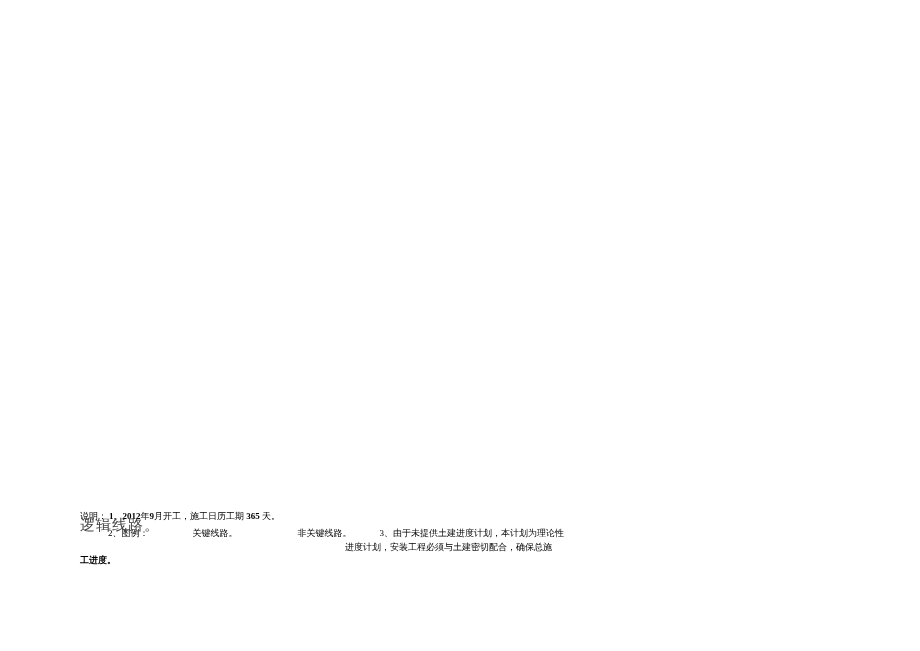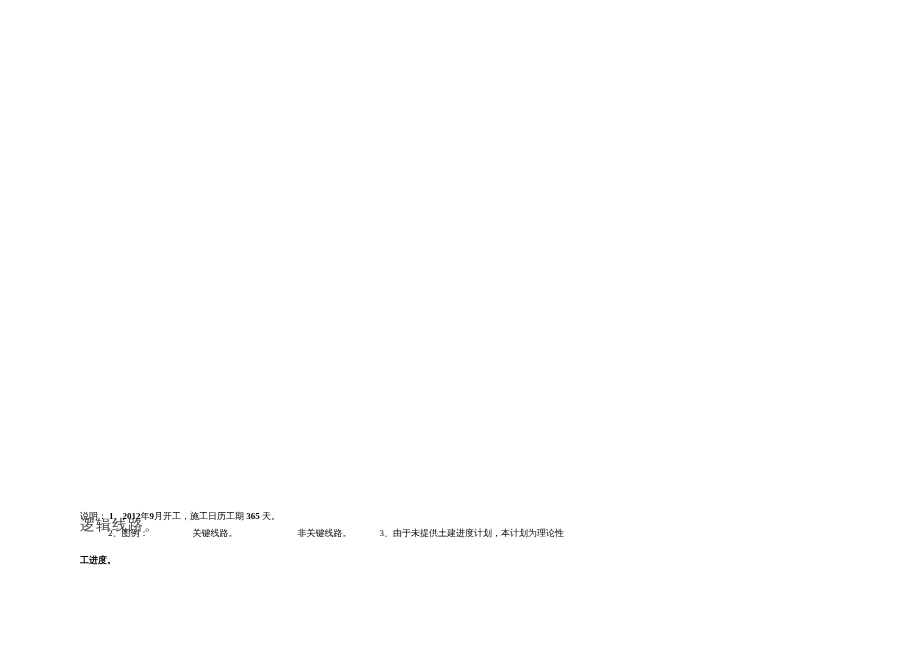--- a/index.html
+++ b/index.html
@@ -82,17 +82,20 @@
 
 <div class="overlay-title">逻辑线路。</div>
 
 <div class="content-area">
   <div class="line1">
     <span class="label">说明：</span><span class="bold">1、</span><span class="bold">2012</span><span>年</span><span class="bold">9</span><span>月开工，施工日历工期</span> <span class="bold">365</span> <span>天。</span>
   </div>
   <div class="line2">
     <span class="bold">2、</span><span>图例：</span><span class="spacer-a"></span><span>关键线路。</span><span class="spacer-b"></span><span>非关键线路。</span><span class="spacer-c"></span><span class="bold">3、</span><span>由于未提供土建进度计划，本计划为理论性</span>
   </div>
+  <div class="line3">
+    <span>进度计划，安装工程必须与土建密切配合，确保总施</span>
+  </div>
 </div>
 
 <div class="line4">
   <span>工进度。</span>
 </div>
 
 </body></html>

